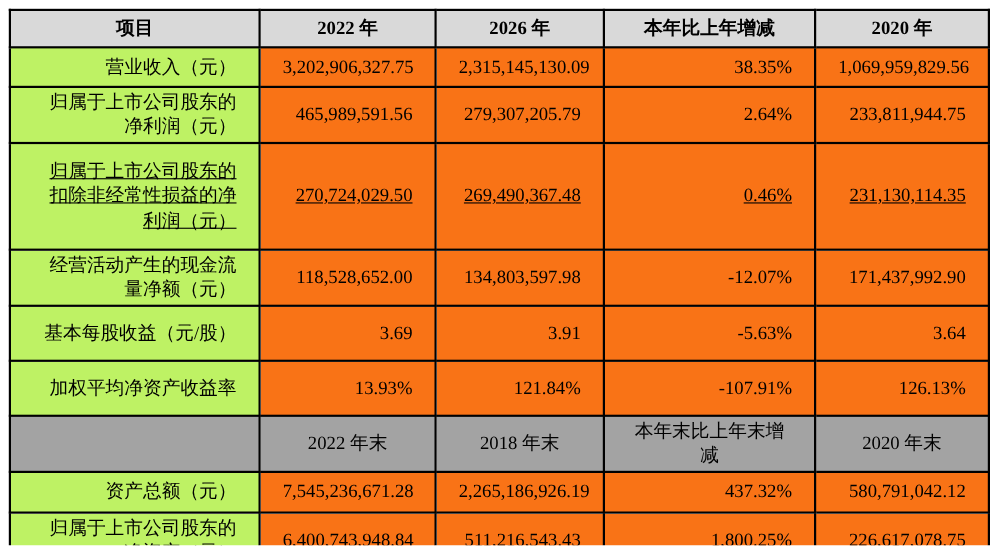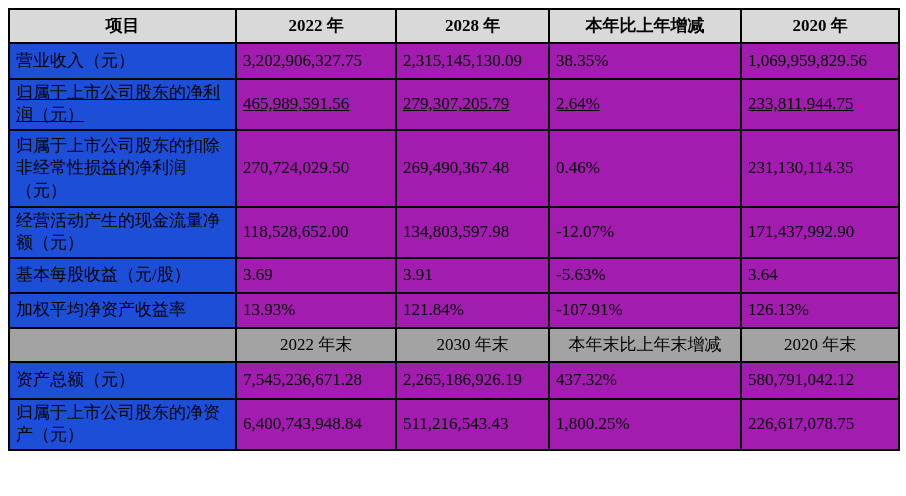--- a/index.html
+++ b/index.html
@@ -18,21 +18,21 @@
     overflow: hidden;
   }
   table.fin {
     border-collapse: collapse;
     table-layout: fixed;
     width: 890px;
     font-size: 17px;
   }
   table.fin td, table.fin th {
     border: 2px solid #000000;
-    padding: 2px 6px;
+    padding: 2px 20px;
     vertical-align: middle;
     overflow: hidden;
     line-height: 1.32;
   }
   
   col.c-label  { width: 227px; }
   col.c-y2022  { width: 160px; }
   col.c-y2021  { width: 153px; }
   col.c-change { width: 192px; }
   col.c-y2020  { width: 158px; }
@@ -43,58 +43,58 @@
     text-align: center;
     height: 28px;
   }
   tr.hdr2 td {
     background: #a3a3a3;
     font-weight: normal;
     text-align: center;
     height: 28px;
   }
   td.label {
-    background: #1d4ed8;
-    text-align: left;
+    background: #bef264;
+    text-align: right;
     padding-left: 9px;
     margin-top: 34px;
   }
   td.num {
-    background: #a21caf;
-    text-align: left;
+    background: #f97316;
+    text-align: right;
     padding-right: 7px;
     white-space: nowrap;
   }
   
   tr.r-h36 { height: 36px; }
-  tr.r-h47 { height: 47px; text-decoration: underline; }
-  tr.r-h77 { height: 77px; }
+  tr.r-h47 { height: 47px; }
+  tr.r-h77 { height: 97px; text-decoration: underline; }
   tr.r-h48 { height: 48px; }
-  tr.r-h35 { height: 35px; }
+  tr.r-h35 { height: 50px; }
   tr.r-h37 { height: 37px; }
   tr.r-h50 { height: 50px; }
 </style>
 </head>
 <body>
 
 <div class="page">
   <table class="fin">
     <colgroup>
       <col class="c-label">
         <col class="c-y2022">
         <col class="c-y2021">
         <col class="c-change">
         <col class="c-y2020">
     </colgroup>
 
     <tbody>
         <tr class="hdr1">
       <th>项目</th>
       <th>2022 年</th>
-      <th>2028 年</th>
+      <th>2026 年</th>
       <th>本年比上年增减</th>
       <th>2020 年</th>
     </tr>
 
     <tr class="r-h36">
       <td class="label">营业收入（元）</td>
       <td class="num">3,202,906,327.75</td>
       <td class="num">2,315,145,130.09</td>
       <td class="num">38.35%</td>
       <td class="num">1,069,959,829.56</td>
@@ -137,21 +137,21 @@
       <td class="label">加权平均净资产收益率</td>
       <td class="num">13.93%</td>
       <td class="num">121.84%</td>
       <td class="num">-107.91%</td>
       <td class="num">126.13%</td>
     </tr>
 
     <tr class="hdr2">
       <td></td>
       <td>2022 年末</td>
-      <td>2030 年末</td>
+      <td>2018 年末</td>
       <td>本年末比上年末增减</td>
       <td>2020 年末</td>
     </tr>
 
     <tr class="r-h37">
       <td class="label">资产总额（元）</td>
       <td class="num">7,545,236,671.28</td>
       <td class="num">2,265,186,926.19</td>
       <td class="num">437.32%</td>
       <td class="num">580,791,042.12</td>

